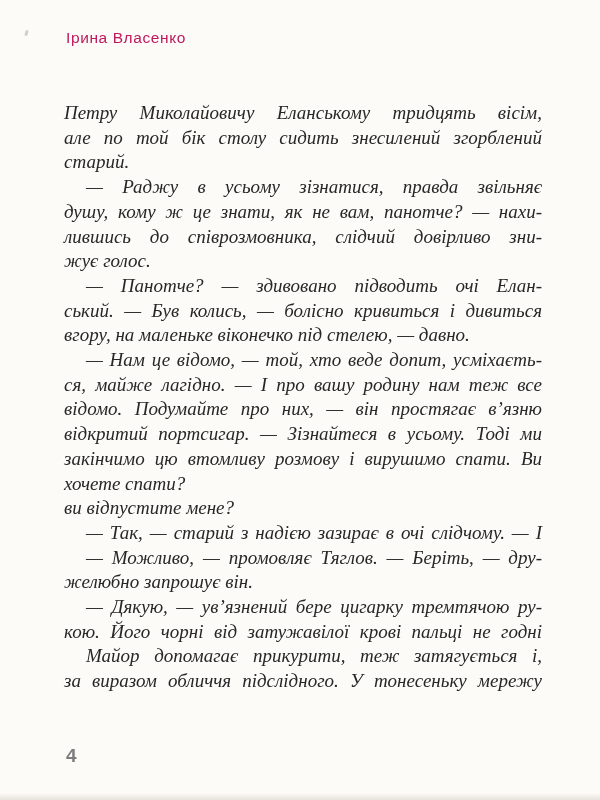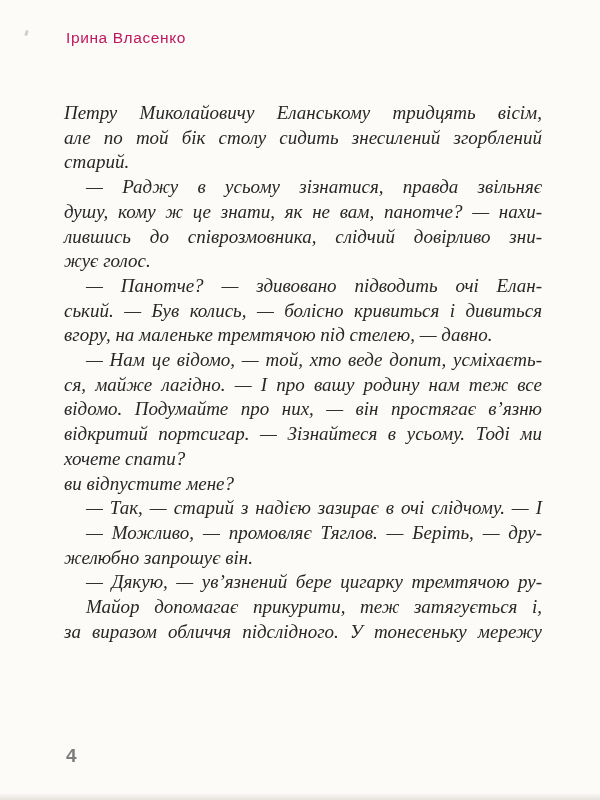--- a/index.html
+++ b/index.html
@@ -74,29 +74,31 @@
   <div class="text-block" style="color: rgb(39, 39, 39);">
       <div class="line">Петру Миколайовичу Еланському тридцять вісім,</div>
       <div class="line">але по той бік столу сидить знесилений згорблений</div>
       <div class="line last">старий.</div>
       <div class="line indent">— Раджу в усьому зізнатися, правда звільняє</div>
       <div class="line">душу, кому ж це знати, як не вам, панотче? — нахи-</div>
       <div class="line">лившись до співрозмовника, слідчий довірливо зни-</div>
       <div class="line last">жує голос.</div>
       <div class="line indent">— Панотче? — здивовано підводить очі Елан-</div>
       <div class="line">ський. — Був колись, — болісно кривиться і дивиться</div>
-      <div class="line last">вгору, на маленьке тремтячою під стелею, — давно.</div>
+      <div class="line last">вгору, на маленьке віконечко під стелею, — давно.</div>
       <div class="line indent">— Нам це відомо, — той, хто веде допит, усміхаєть-</div>
       <div class="line">ся, майже лагідно. — І про вашу родину нам теж все</div>
       <div class="line">відомо. Подумайте про них, — він простягає в’язню</div>
       <div class="line">відкритий портсигар. — Зізнайтеся в усьому. Тоді ми</div>
+      <div class="line">закінчимо цю втомливу розмову і вирушимо спати. Ви</div>
       <div class="line last">хочете спати?</div>
       <div class="line last">ви відпустите мене?</div>
       <div class="line indent">— Так, — старий з надією зазирає в очі слідчому. — І</div>
       <div class="line indent">— Можливо, — промовляє Тяглов. — Беріть, — дру-</div>
       <div class="line last">желюбно запрошує він.</div>
       <div class="line indent">— Дякую, — ув’язнений бере цигарку тремтячою ру-</div>
+      <div class="line">кою. Його чорні від затужавілої крові пальці не годні</div>
       <div class="line indent">Майор допомагає прикурити, теж затягується і,</div>
       <div class="line">за виразом обличчя підслідного. У тонесеньку мережу</div>
     </div>
   <div class="page-number" style="color: rgb(125, 125, 125);">4</div>
   <div class="bottom-shade"></div>
 </div>
 
 </body></html>

